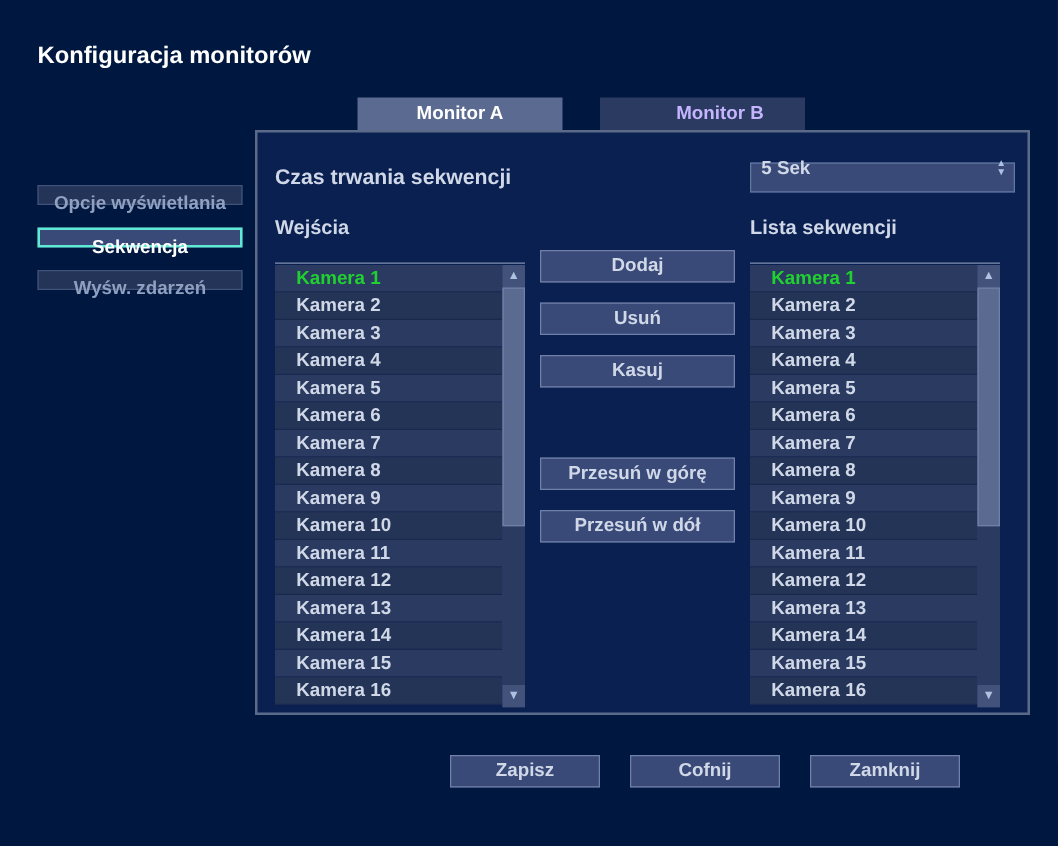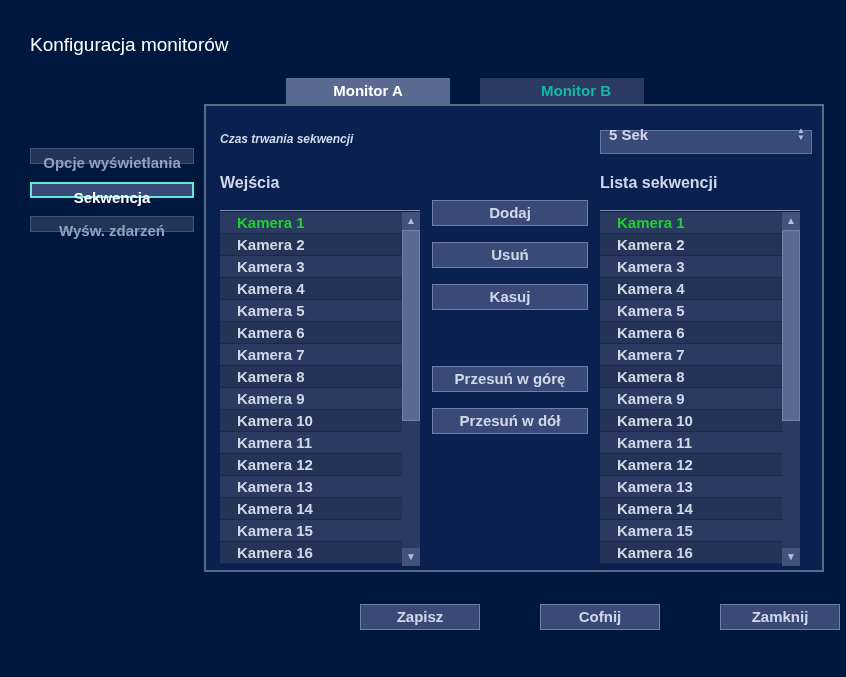--- a/index.html
+++ b/index.html
@@ -10,41 +10,41 @@
     font-family: Arial, sans-serif;
     color: #d0d8e8;
     overflow: hidden;
     position: relative;
   }
   .title {
     position: absolute;
     top: 34px;
     left: 30px;
     font-size: 19px;
-    font-weight: normal;
+    font-weight: bold;
     color: #fff;
   }
   .tabs {
     position: absolute;
     top: 78px;
     left: 256px;
     display: flex;
   }
   .tab {
     width: 164px;
     height: 26px;
     line-height: 26px;
     text-align: center;
     font-size: 15px;
     font-weight: bold;
     cursor: pointer;
     margin-left: 30px;
   }
   .tab.active { background: #5a6a90; color: #fff; }
-  .tab.inactive { background: #2a3a60; color: #14b8a6; padding-left: 28px; }
+  .tab.inactive { background: #2a3a60; color: #c4b5fd; padding-left: 28px; }
   .side-menu {
     position: absolute;
     top: 148px;
     left: 30px;
     width: 164px;
   }
   .side-item {
     height: 16px;
     line-height: 28px;
     text-align: center;
@@ -67,24 +67,23 @@
     left: 204px;
     width: 620px;
     height: 468px;
     border: 2px solid #5a6a88;
     background: #0a2050;
   }
   .seq-label {
     position: absolute;
     top: 26px;
     left: 14px;
-    font-size: 12px;
-    font-weight: bold;
-    color: #d0d8e8;
-    font-style: italic;
+    font-size: 17px;
+    font-weight: bold;
+    color: #d0d8e8;
   }
   .dropdown {
     position: absolute;
     top: 24px;
     left: 394px;
     width: 212px;
     height: 24px;
     background: #3a4a78;
     border: 1px solid #6078a0;
     display: flex;
@@ -181,21 +180,21 @@
     border: 1px solid #7080a8;
     margin-bottom: 16px;
     cursor: pointer;
   }
   .gap { height: 40px; }
   .footer {
     position: absolute;
     top: 604px;
     left: 360px;
     display: flex;
-    gap: 60px;
+    gap: 24px;
   }
   .footer .btn { width: 120px; margin: 0; }
 </style>
 </head>
 <body>
 
 <div class="title">Konfiguracja monitorów</div>
 
 <div class="tabs">
   <div class="tab active">Monitor A</div>

